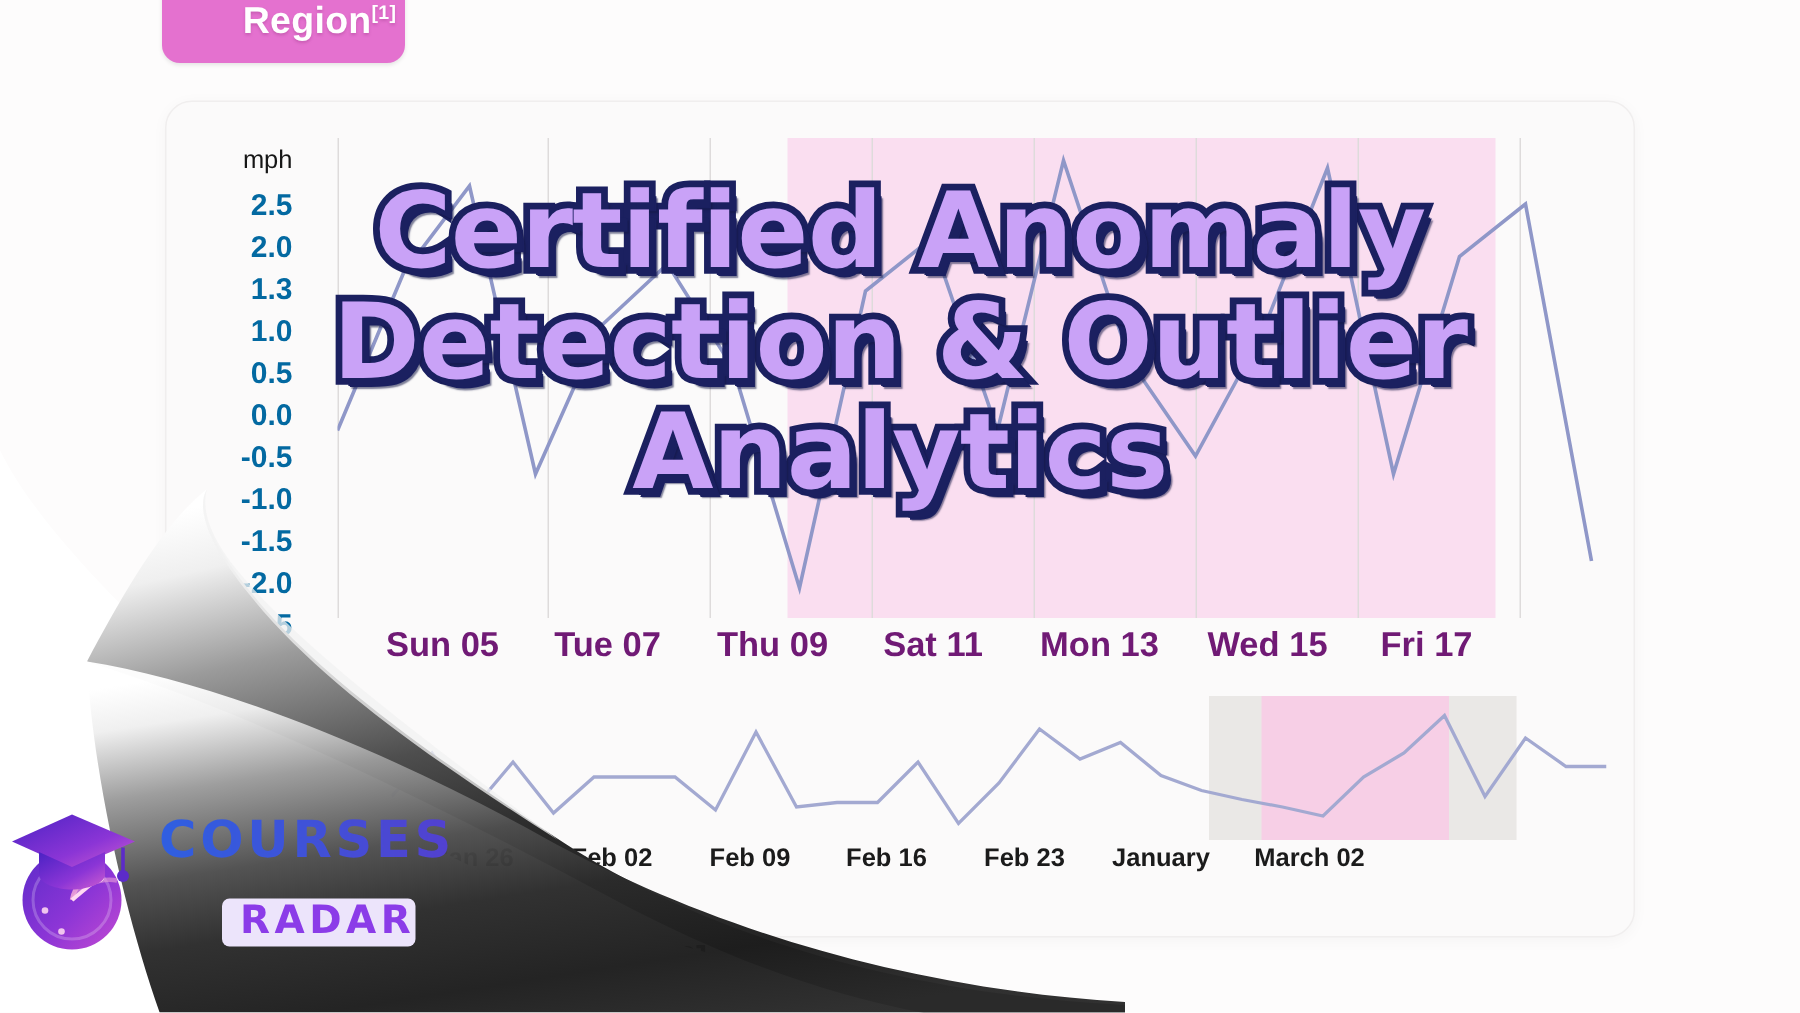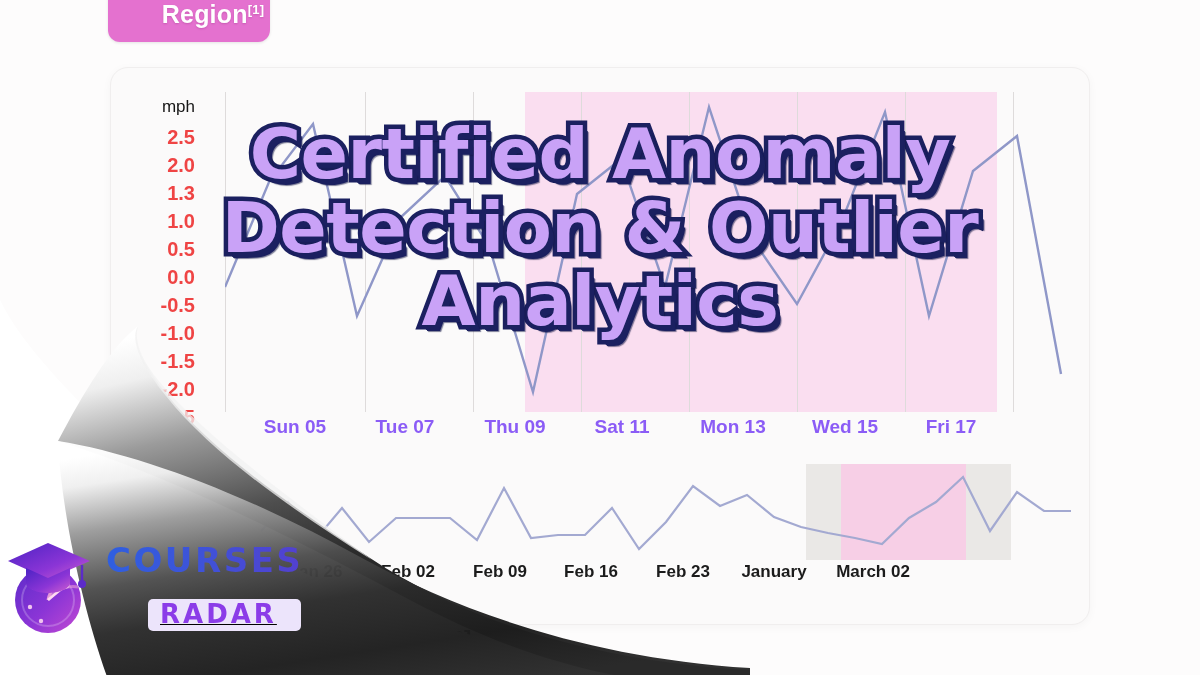--- a/index.html
+++ b/index.html
@@ -76,21 +76,21 @@
     position: absolute;
     left: 18px;
     top: 30px;
     width: 66px;
     height: 340px;
     text-align: right;
   }
   #y-axis .ytick {
     font-size: 20px;
     font-weight: 700;
-    color: #ef4444;
+    color: #0369a1;
     line-height: 1;
     height: 28px;
     display: block;
   }
   #y-axis .yunit {
     font-size: 17px;
     font-weight: 400;
     color: #161616;
     line-height: 1;
     height: 29px;
@@ -129,23 +129,23 @@
   #x-axis {
     position: absolute;
     left: 114px;
     top: 348px;
     width: 840px;
     height: 32px;
   }
   #x-axis .xtick {
     position: absolute;
     top: 0;
-    font-size: 19px;
-    font-weight: 700;
-    color: #8b5cf6;
+    font-size: 23px;
+    font-weight: 700;
+    color: #701a75;
     transform: translateX(-50%);
     white-space: nowrap;
   }
 
   
   #mini-chart {
     position: absolute;
     left: 150px;
     top: 400px;
     width: 810px;
@@ -261,22 +261,21 @@
     -webkit-background-clip: text;
     background-clip: text;
     color: transparent;
     line-height: 1.05;
   }
   #logo-radar-wrap {
     margin-top: 20px;
     margin-left: 42px;
     background: #ece4fb;
     border-radius: 5px;
-    padding: 2px 24px 3px 12px;
-    text-decoration: underline;
+    padding: 2px 0 3px 12px;
   }
   #logo-radar {
     font-family: "DejaVu Sans", sans-serif;
     font-size: 26px;
     font-weight: 700;
     letter-spacing: 3px;
     color: #8b3ce8;
     line-height: 1.05;
   }
 </style>

